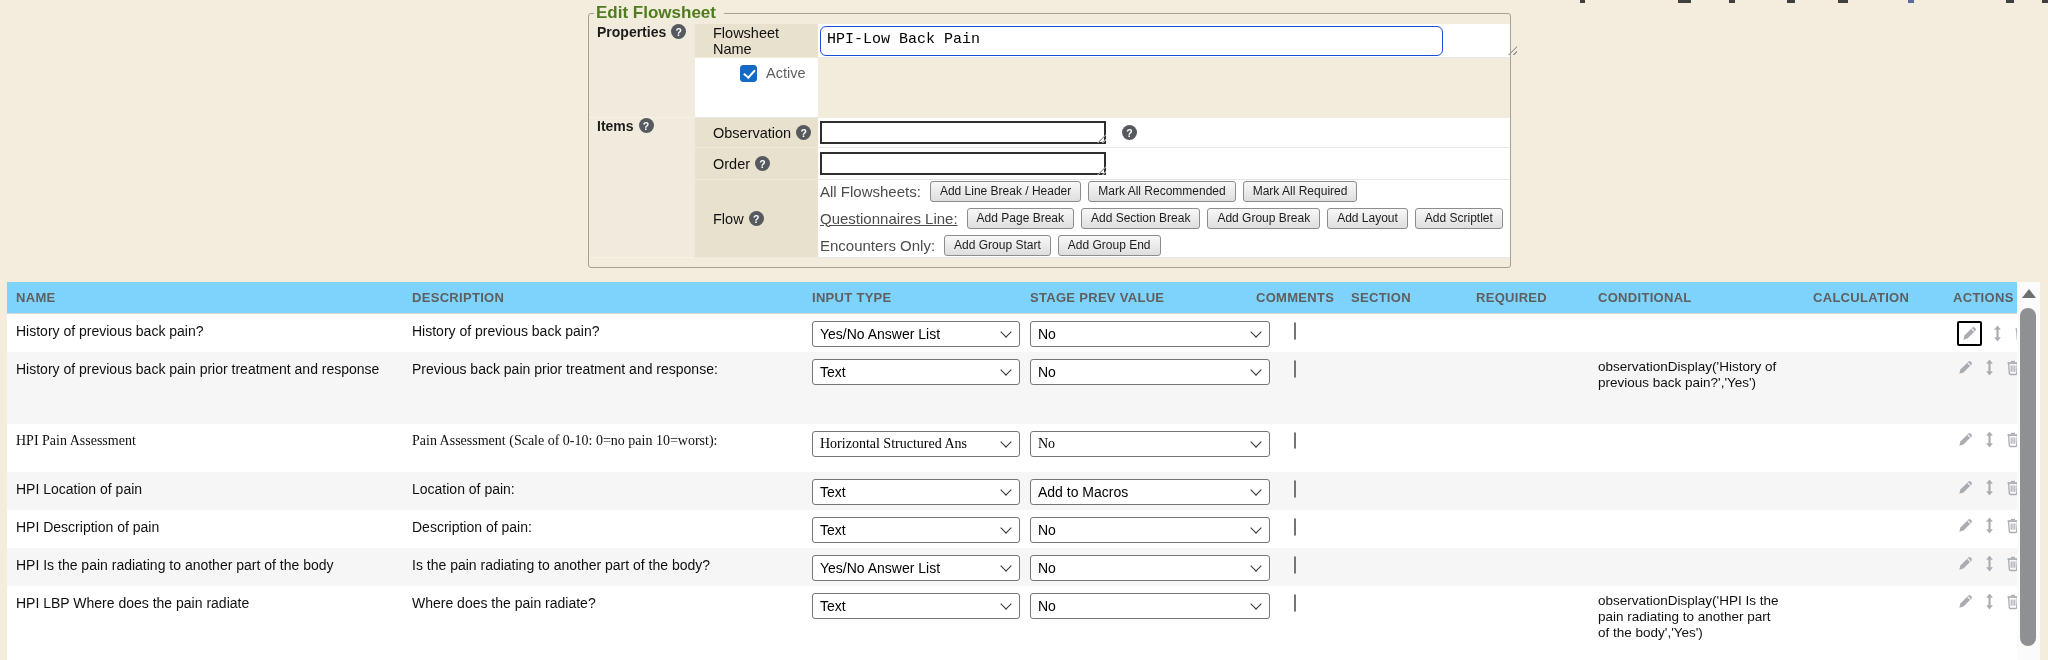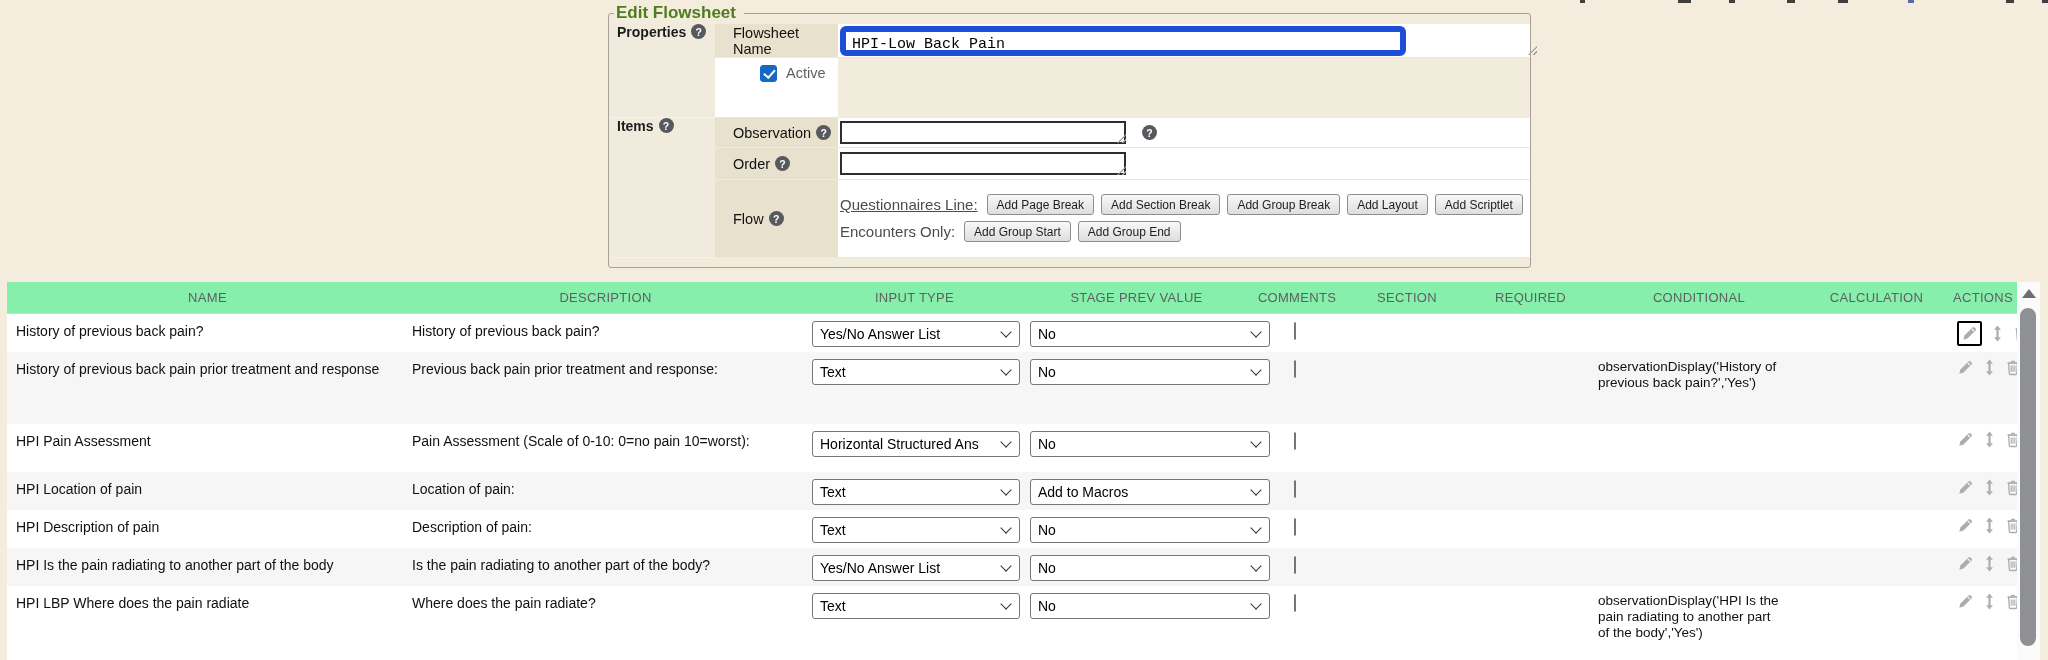--- a/index.html
+++ b/index.html
@@ -10,21 +10,21 @@
     position: relative; width: 2048px; height: 660px;
     background: #f4edde; overflow: hidden;
   }
 
   
   .frag { position: absolute; top: 0; height: 3px; background: #3f3f3f; }
   .frag.blue { background: #5b6b9e; }
 
   
   fieldset.edit-flowsheet {
-    position: absolute; left: 608px; top: 3px; width: 890px; height: 265px;
+    position: absolute; left: 588px; top: 3px; width: 890px; height: 265px;
     border: 1px solid #a6a096; border-radius: 3px; background: #f2ecdd;
   }
   fieldset.edit-flowsheet legend {
     margin-left: 5px; padding: 0 8px 0 2px;
     font-size: 17px; font-weight: bold; color: #4e7c1e;
   }
   .form-grid {
     display: grid; margin-top: 1px;
     grid-template-columns: 106px 123px 1fr;
     grid-template-rows: 34px 60px 30px 32px 78px;
@@ -45,22 +45,22 @@
   .contentcol {
     background: #ffffff; display: flex; align-items: center;
     padding-left: 2px; border-bottom: 1px solid #e7e7e7;
   }
   .help {
     display: inline-flex; width: 15px; height: 15px; border-radius: 50%;
     background: #565a5f; color: #fff; font-size: 10.5px; font-weight: bold;
     align-items: center; justify-content: center; margin-left: 5px; flex: none;
   }
   textarea.fs-name {
-    width: 566px; height: 30px; margin-top: 1px; resize: none;
-    border: 6px solid #1d4ed8; border-radius: 6px; background: #fff;
+    width: 623px; height: 30px; margin-top: 1px; resize: none;
+    border: 1px solid #1d4ed8; border-radius: 6px; background: #fff;
     font-family: "Liberation Mono", "DejaVu Sans Mono", monospace;
     font-size: 15px; padding: 4px 6px 0 6px; color: #000; outline: none;
     position: relative;
   }
   .resize-corner {
     position: absolute; width: 9px; height: 9px; pointer-events: none;
     background: repeating-linear-gradient(-45deg, transparent 0 2px, #9a9a9a 2px 3.2px);
     clip-path: polygon(100% 0, 100% 100%, 0 100%);
   }
   .opt-line {
@@ -93,22 +93,22 @@
     cursor: pointer; white-space: nowrap;
   }
 
   
   .items-table {
     position: absolute; left: 7px; top: 282px; width: 2010px; height: 378px;
     overflow: hidden; background: #fff;
   }
   table.items { border-collapse: collapse; table-layout: fixed; width: 2010px; }
   table.items th {
-    background: #86efac; color: #5f5f5f; font-size: 13px; font-weight: normal;
-    text-align: center; letter-spacing: 0.3px; padding: 8px 4px 8px 9px;
+    background: #7dd3fc; color: #5f5f5f; font-size: 13px; font-weight: bold;
+    text-align: left; letter-spacing: 0.3px; padding: 8px 4px 8px 9px;
     border-bottom: 1px solid #d6d6d6; white-space: nowrap; overflow: hidden;
     height: 30px;
   }
   table.items td {
     vertical-align: top; padding: 7px 6px 5px 9px;
     font-size: 14px; color: #101010; line-height: 20px;
   }
   tbody tr:nth-child(even) { background: #f6f6f6; }
   td.c-name div { max-width: 365px; }
   td.c-desc div { max-width: 340px; }
@@ -208,20 +208,26 @@
         <textarea class="obs" spellcheck="false" style=""></textarea>
         <span class="resize-corner" style="left:279px;top:18px"></span>
       </div>
 
       <div class="cell labelcol" style="grid-row:5">
         <span>Flow</span>
         <span class="help">?</span>
       </div>
       <div class="cell contentcol" style="grid-row:5">
         <div class="flow-lines" id="flow-cell-lines">
+            <div class="flow-line">
+              <span class="flow-label">All Flowsheets:</span>
+              <button class="flow-btn">Add Line Break / Header</button>
+              <button class="flow-btn">Mark All Recommended</button>
+              <button class="flow-btn">Mark All Required</button>
+            </div>
             <div class="flow-line">
               <span class="flow-label underlined">Questionnaires Line:</span>
               <button class="flow-btn">Add Page Break</button>
               <button class="flow-btn">Add Section Break</button>
               <button class="flow-btn">Add Group Break</button>
               <button class="flow-btn">Add Layout</button>
               <button class="flow-btn">Add Scriptlet</button>
             </div>
             <div class="flow-line">
               <span class="flow-label">Encounters Only:</span>
@@ -362,21 +368,21 @@
                   <svg width="16" height="17" viewBox="0 0 16 16">
                     <path d="M2.5 3.6h11" stroke="#a9adb2" stroke-width="1.4"></path>
                     <path d="M6 2h4" stroke="#a9adb2" stroke-width="1.4"></path>
                     <path d="M3.6 3.6h8.8l-.7 10.3a1.2 1.2 0 0 1-1.2 1.1H5.5a1.2 1.2 0 0 1-1.2-1.1z" fill="none" stroke="#a9adb2" stroke-width="1.3"></path>
                     <path d="M6.2 6v6.2M8 6v6.2M9.8 6v6.2" stroke="#a9adb2" stroke-width="1.1"></path>
                   </svg>
                 </span>
               </div>
             </td>
           </tr>
-          <tr style="height: 48px;">
+          <tr style="height: 48px; font-family: Liberation Serif, serif;">
             <td class="c-name">
               <div>HPI Pain Assessment</div>
             </td>
             <td class="c-desc">
               <div>Pain Assessment (Scale of 0-10: 0=no pain 10=worst):</div>
             </td>
             <td class="c-input">
               <div class="sel input-type">
                 <span class="sel-text">Horizontal Structured Ans</span>
                 <span class="chev"></span>

